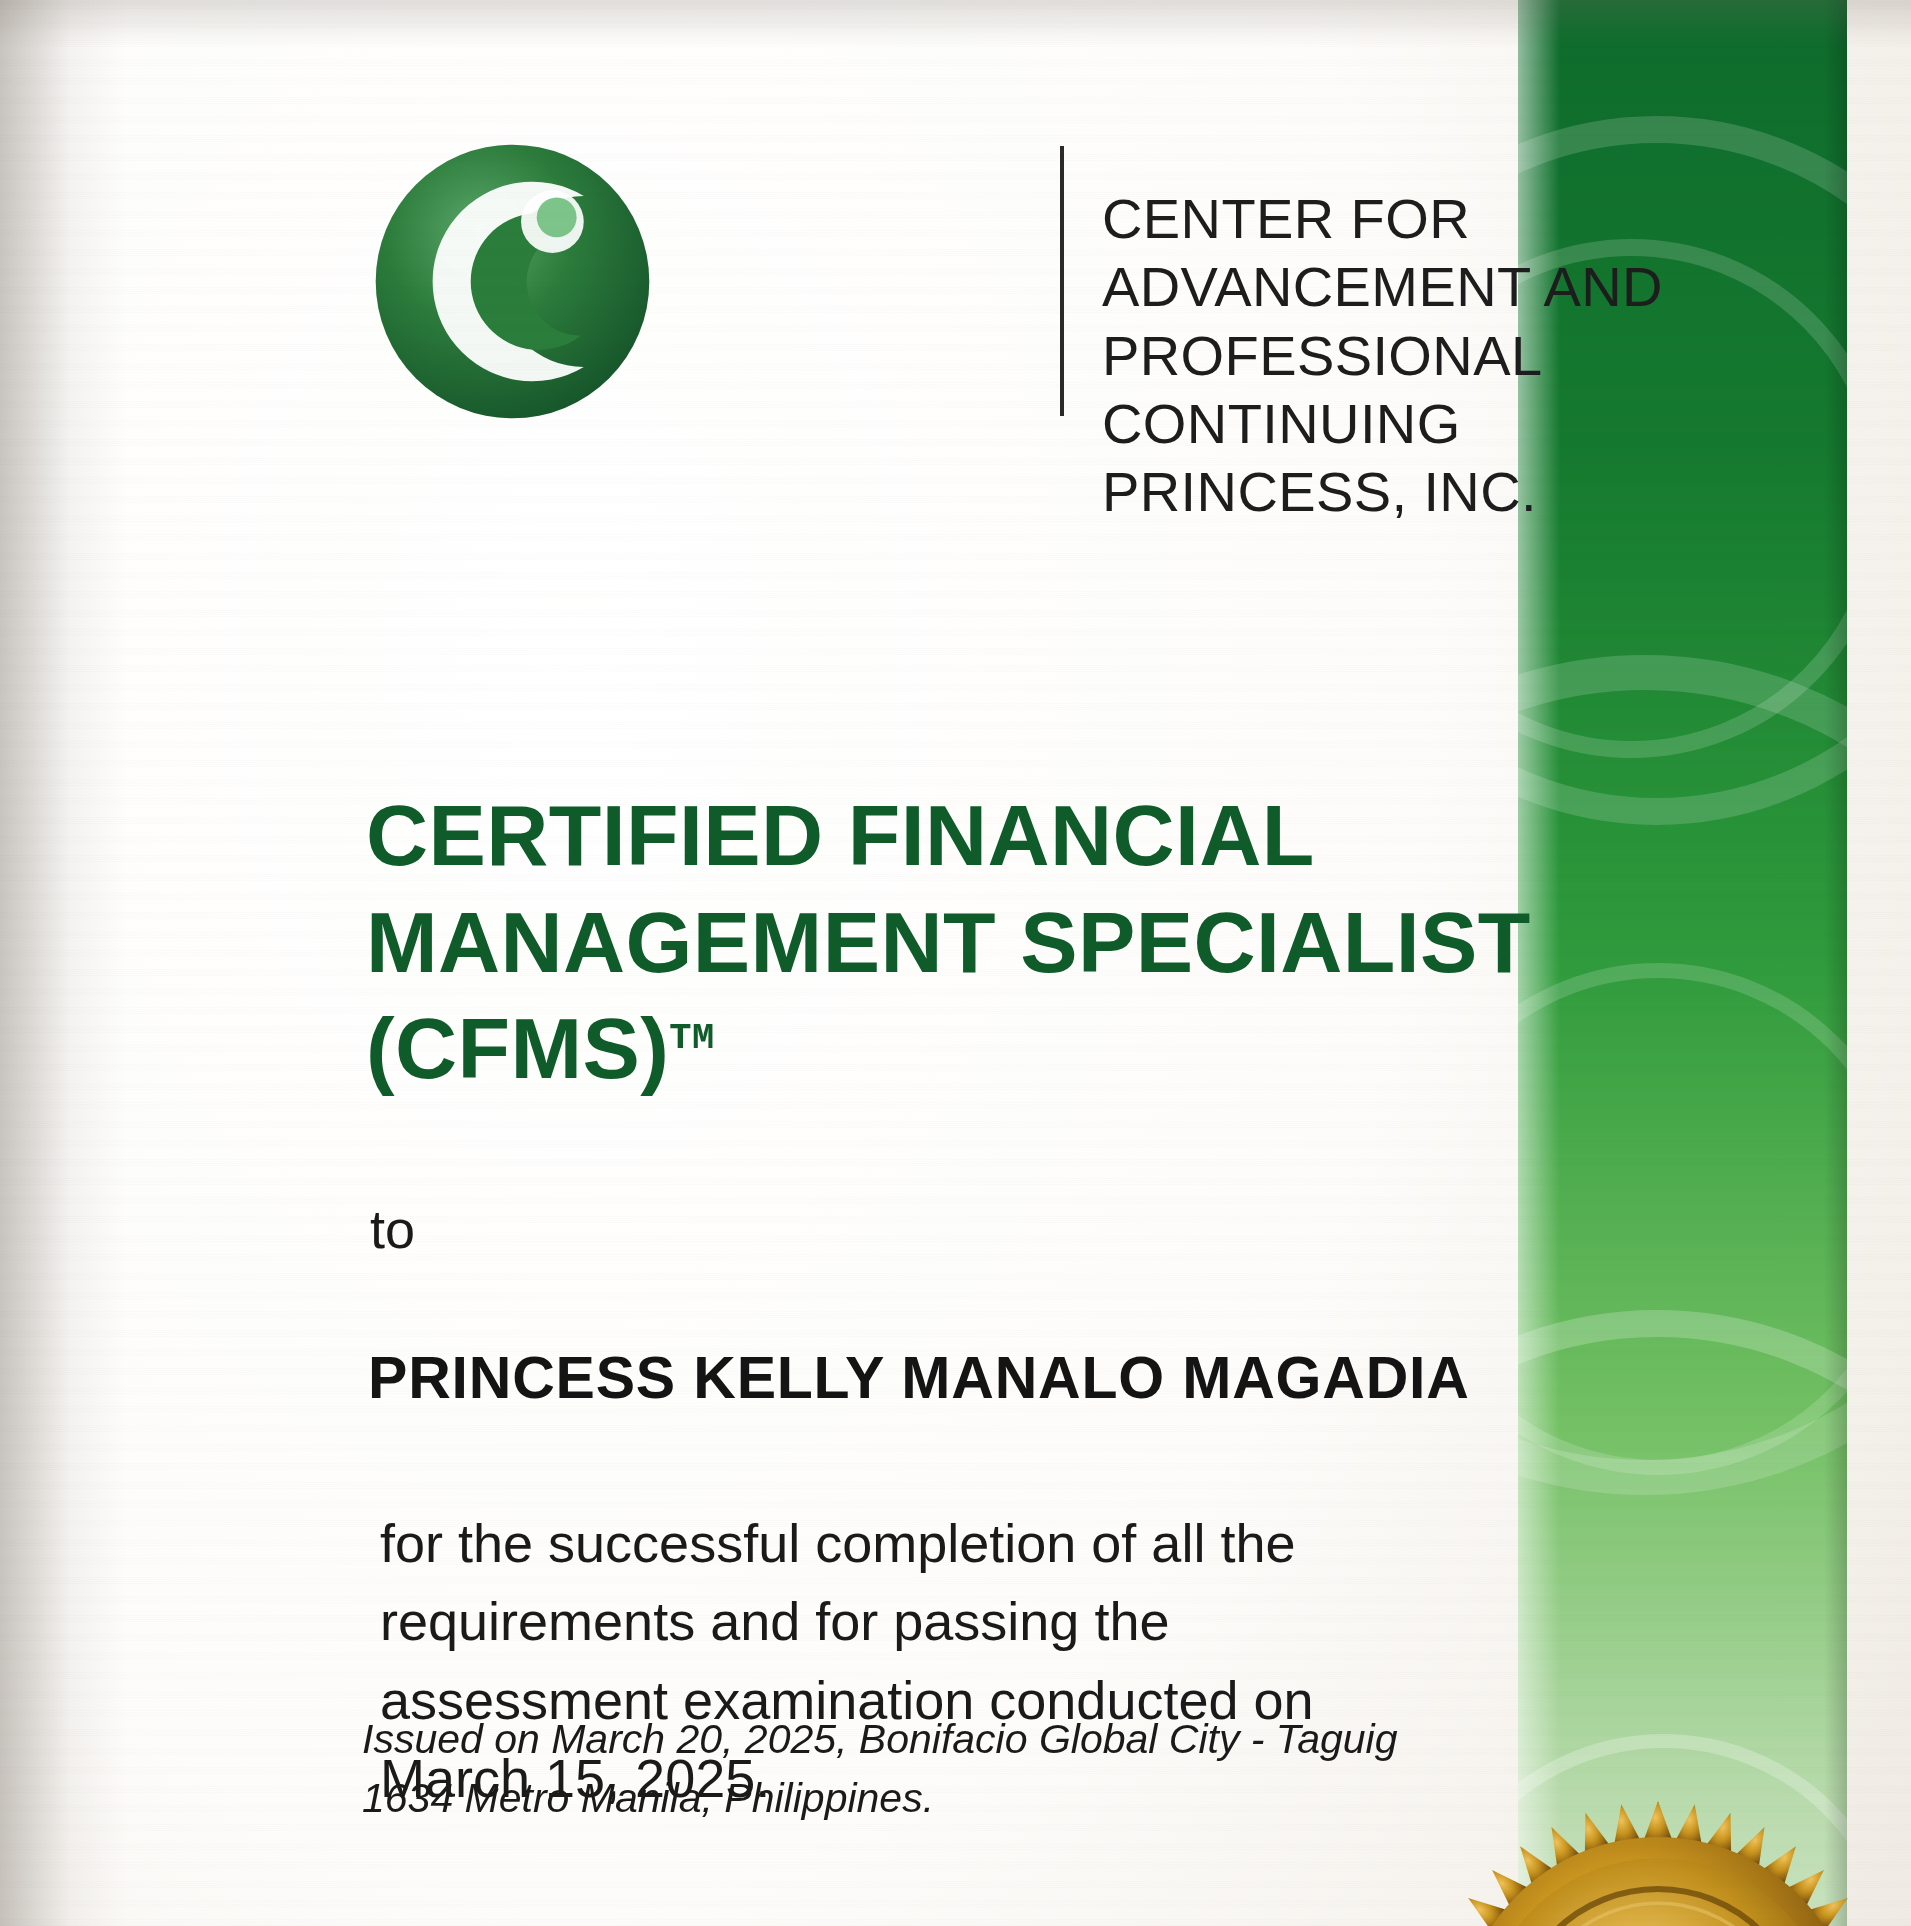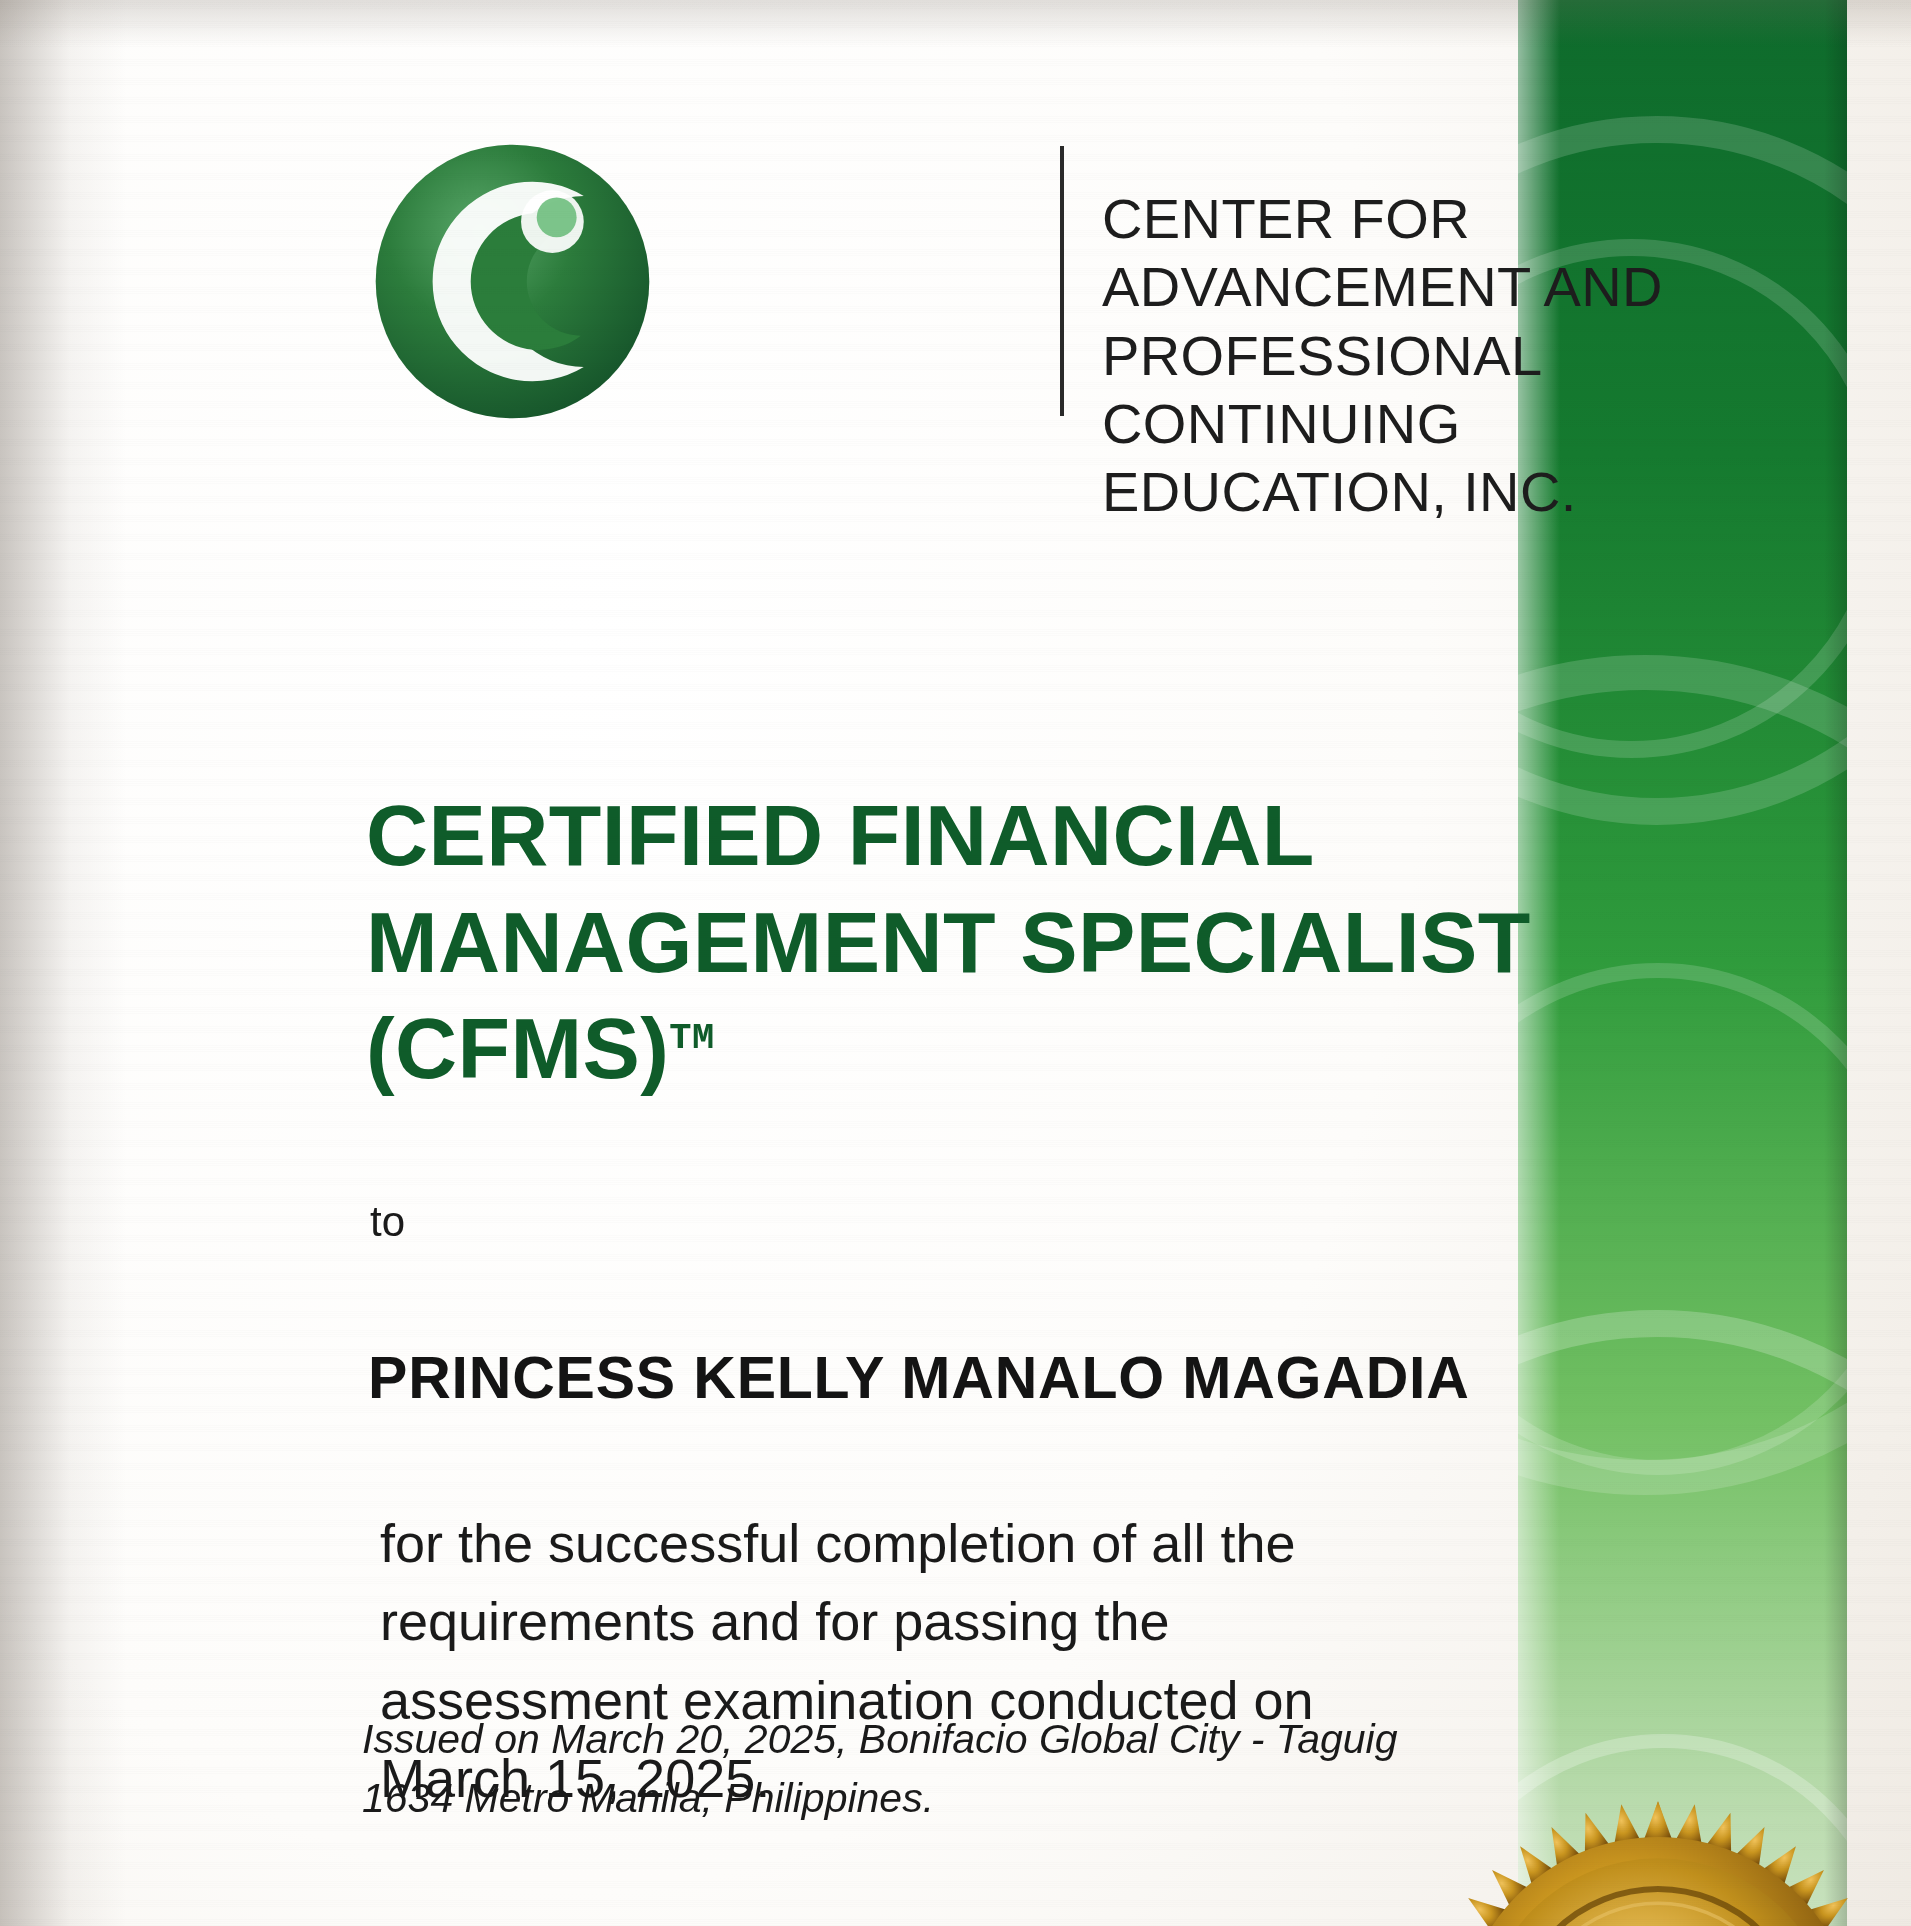--- a/index.html
+++ b/index.html
@@ -147,21 +147,21 @@
     letter-spacing: 0.4px;
     color: #0f5c2a;
   }
   .title-main .tm {
     font-size: 37px;
     vertical-align: super;
     font-family: Liberation Mono, monospace;
   }
   .to-word {
     left: 370px; top: 1198px;
-    font-size: 42px;
+    font-size: 54px;
     color: #1a1a1a;
   }
   .recipient {
     left: 368px; top: 1329px;
     width: 1194px;
     font-size: 59px;
     font-weight: 700;
     letter-spacing: 0.8px;
     color: #141414;
     margin-top: 15px;
@@ -244,21 +244,21 @@
         <path d="M148 62 A48 48 0 1 0 148 138 A36 36 0 1 1 148 62 Z" fill="#2b7d3b"></path>
         <circle cx="128" cy="58" r="22" fill="#ffffff" opacity="0.92"></circle>
         <circle cx="131" cy="55" r="14" fill="#6fbf7e" opacity="0.9"></circle>
       </svg>
       <div class="logo-divider"></div>
       <div class="logo-text">
         <div>CENTER FOR</div>
         <div>ADVANCEMENT AND</div>
         <div>PROFESSIONAL</div>
         <div>CONTINUING</div>
-        <div>EDUCATION, INC.</div>
+        <div>PRINCESS, INC.</div>
       </div>
     </div>
 
 
     <div class="body-txt title-main">
       <div>CERTIFIED FINANCIAL</div>
       <div>MANAGEMENT SPECIALIST</div>
       <div>
         <span>(CFMS)</span><span class="tm">TM</span>
       </div>

